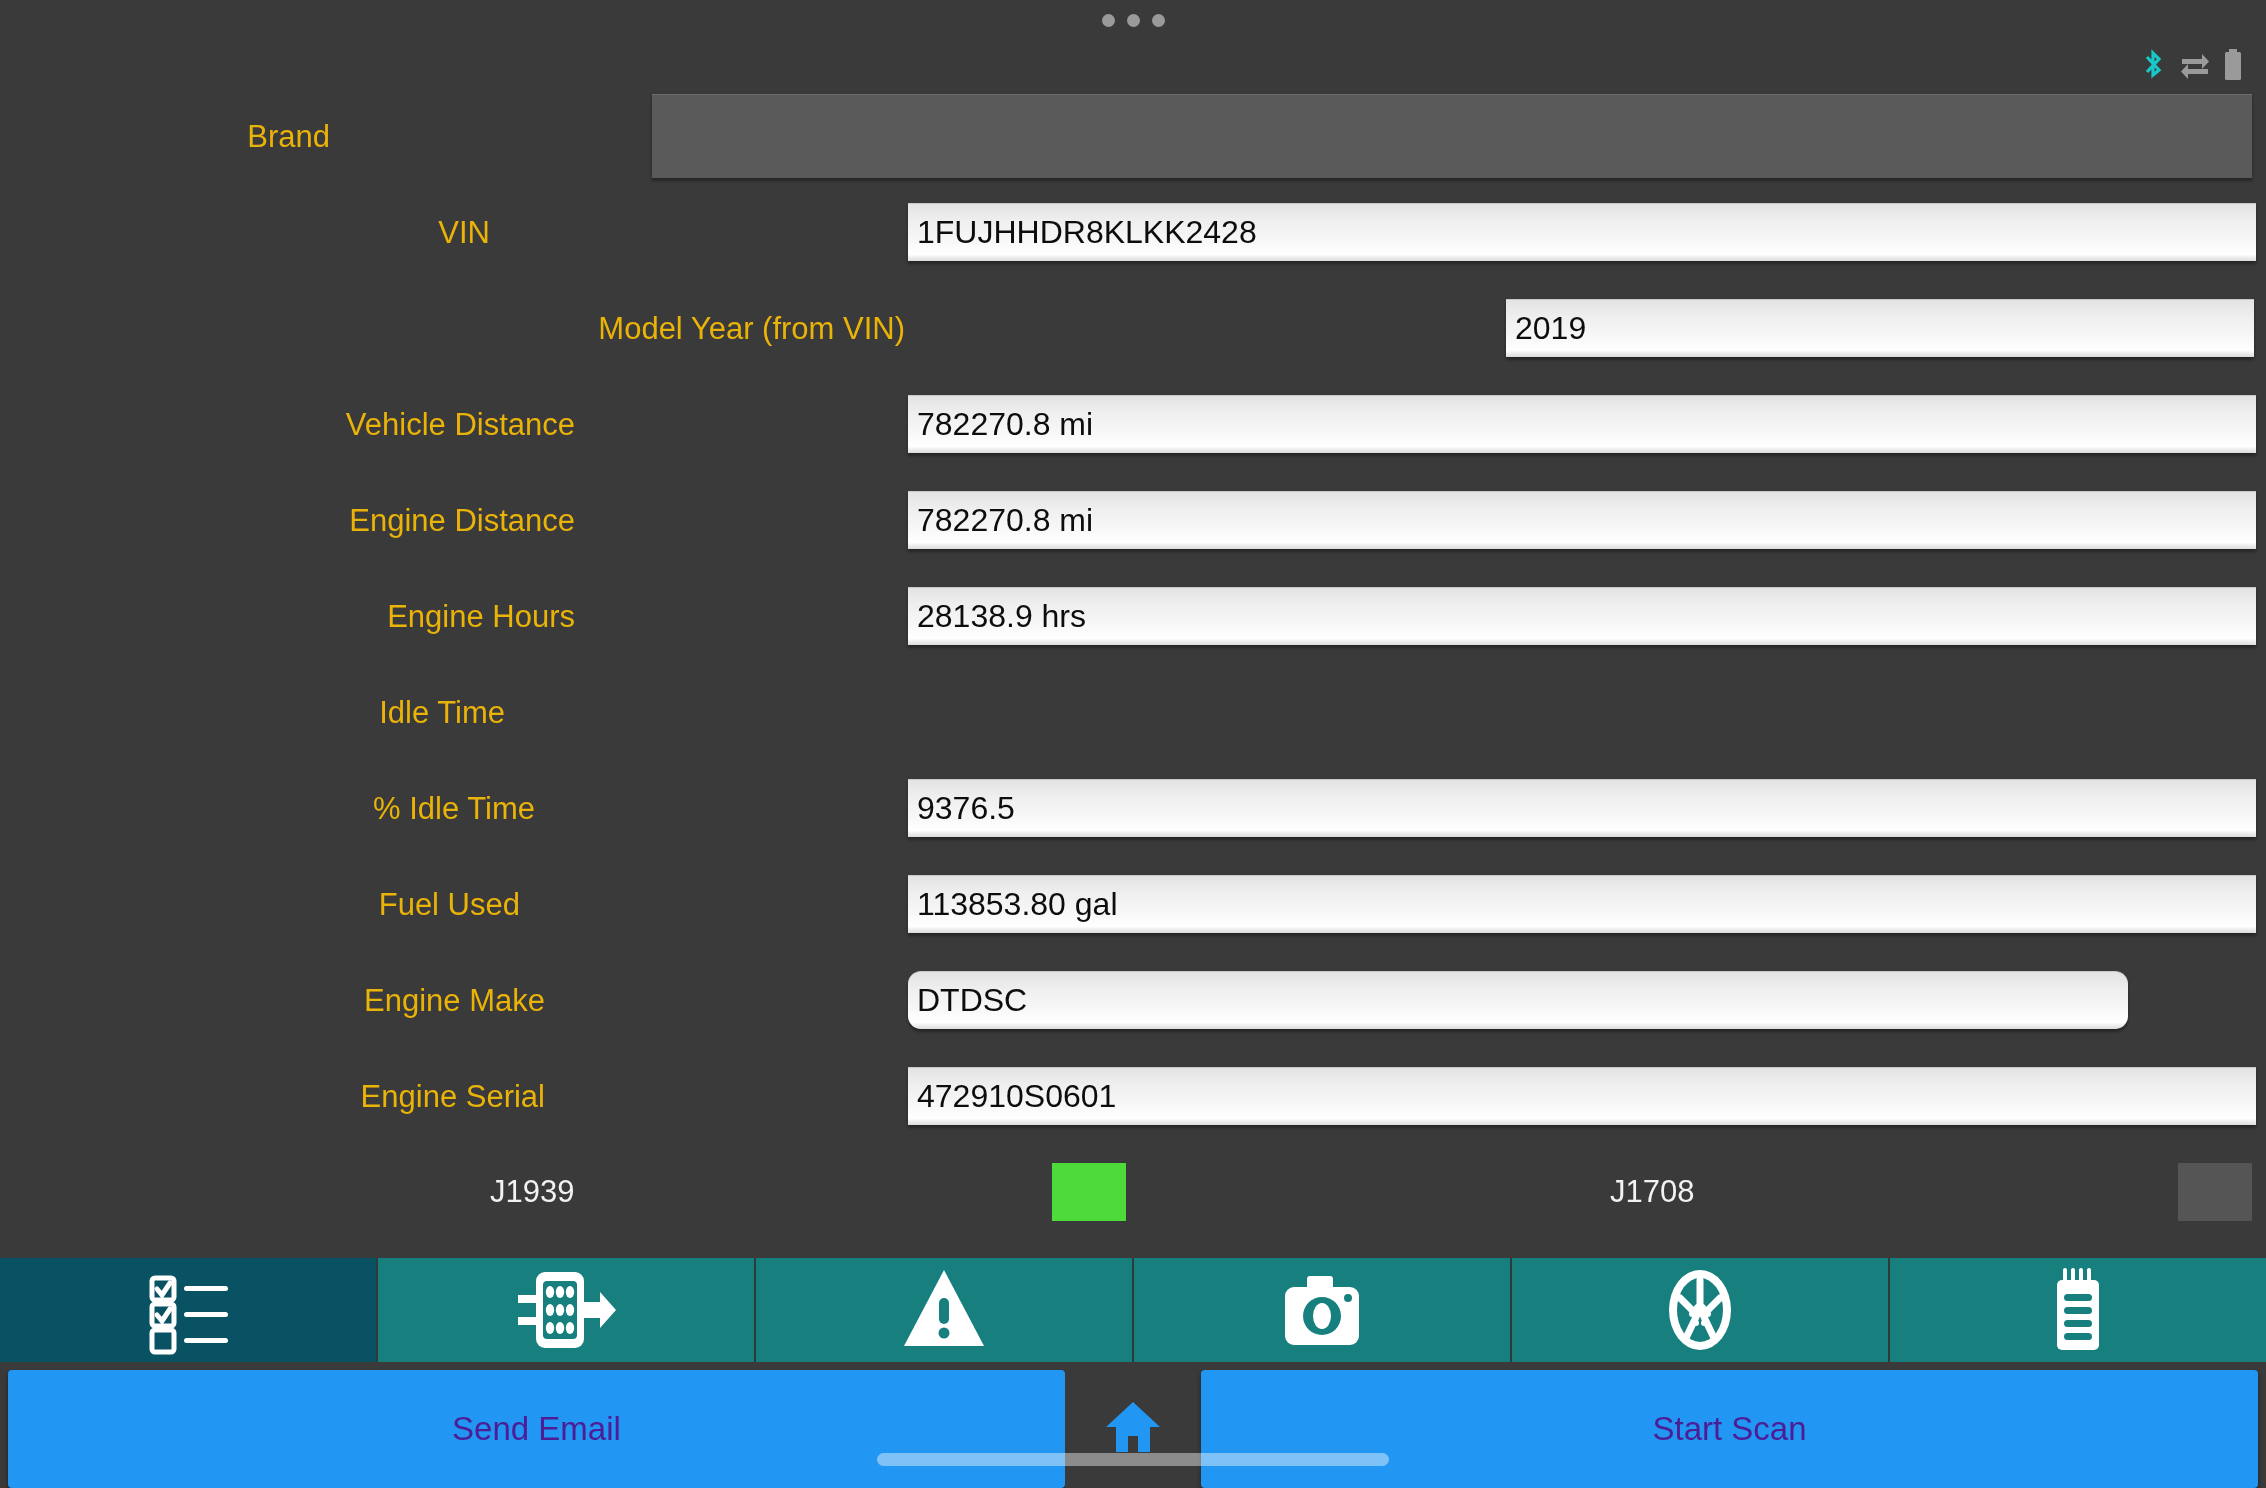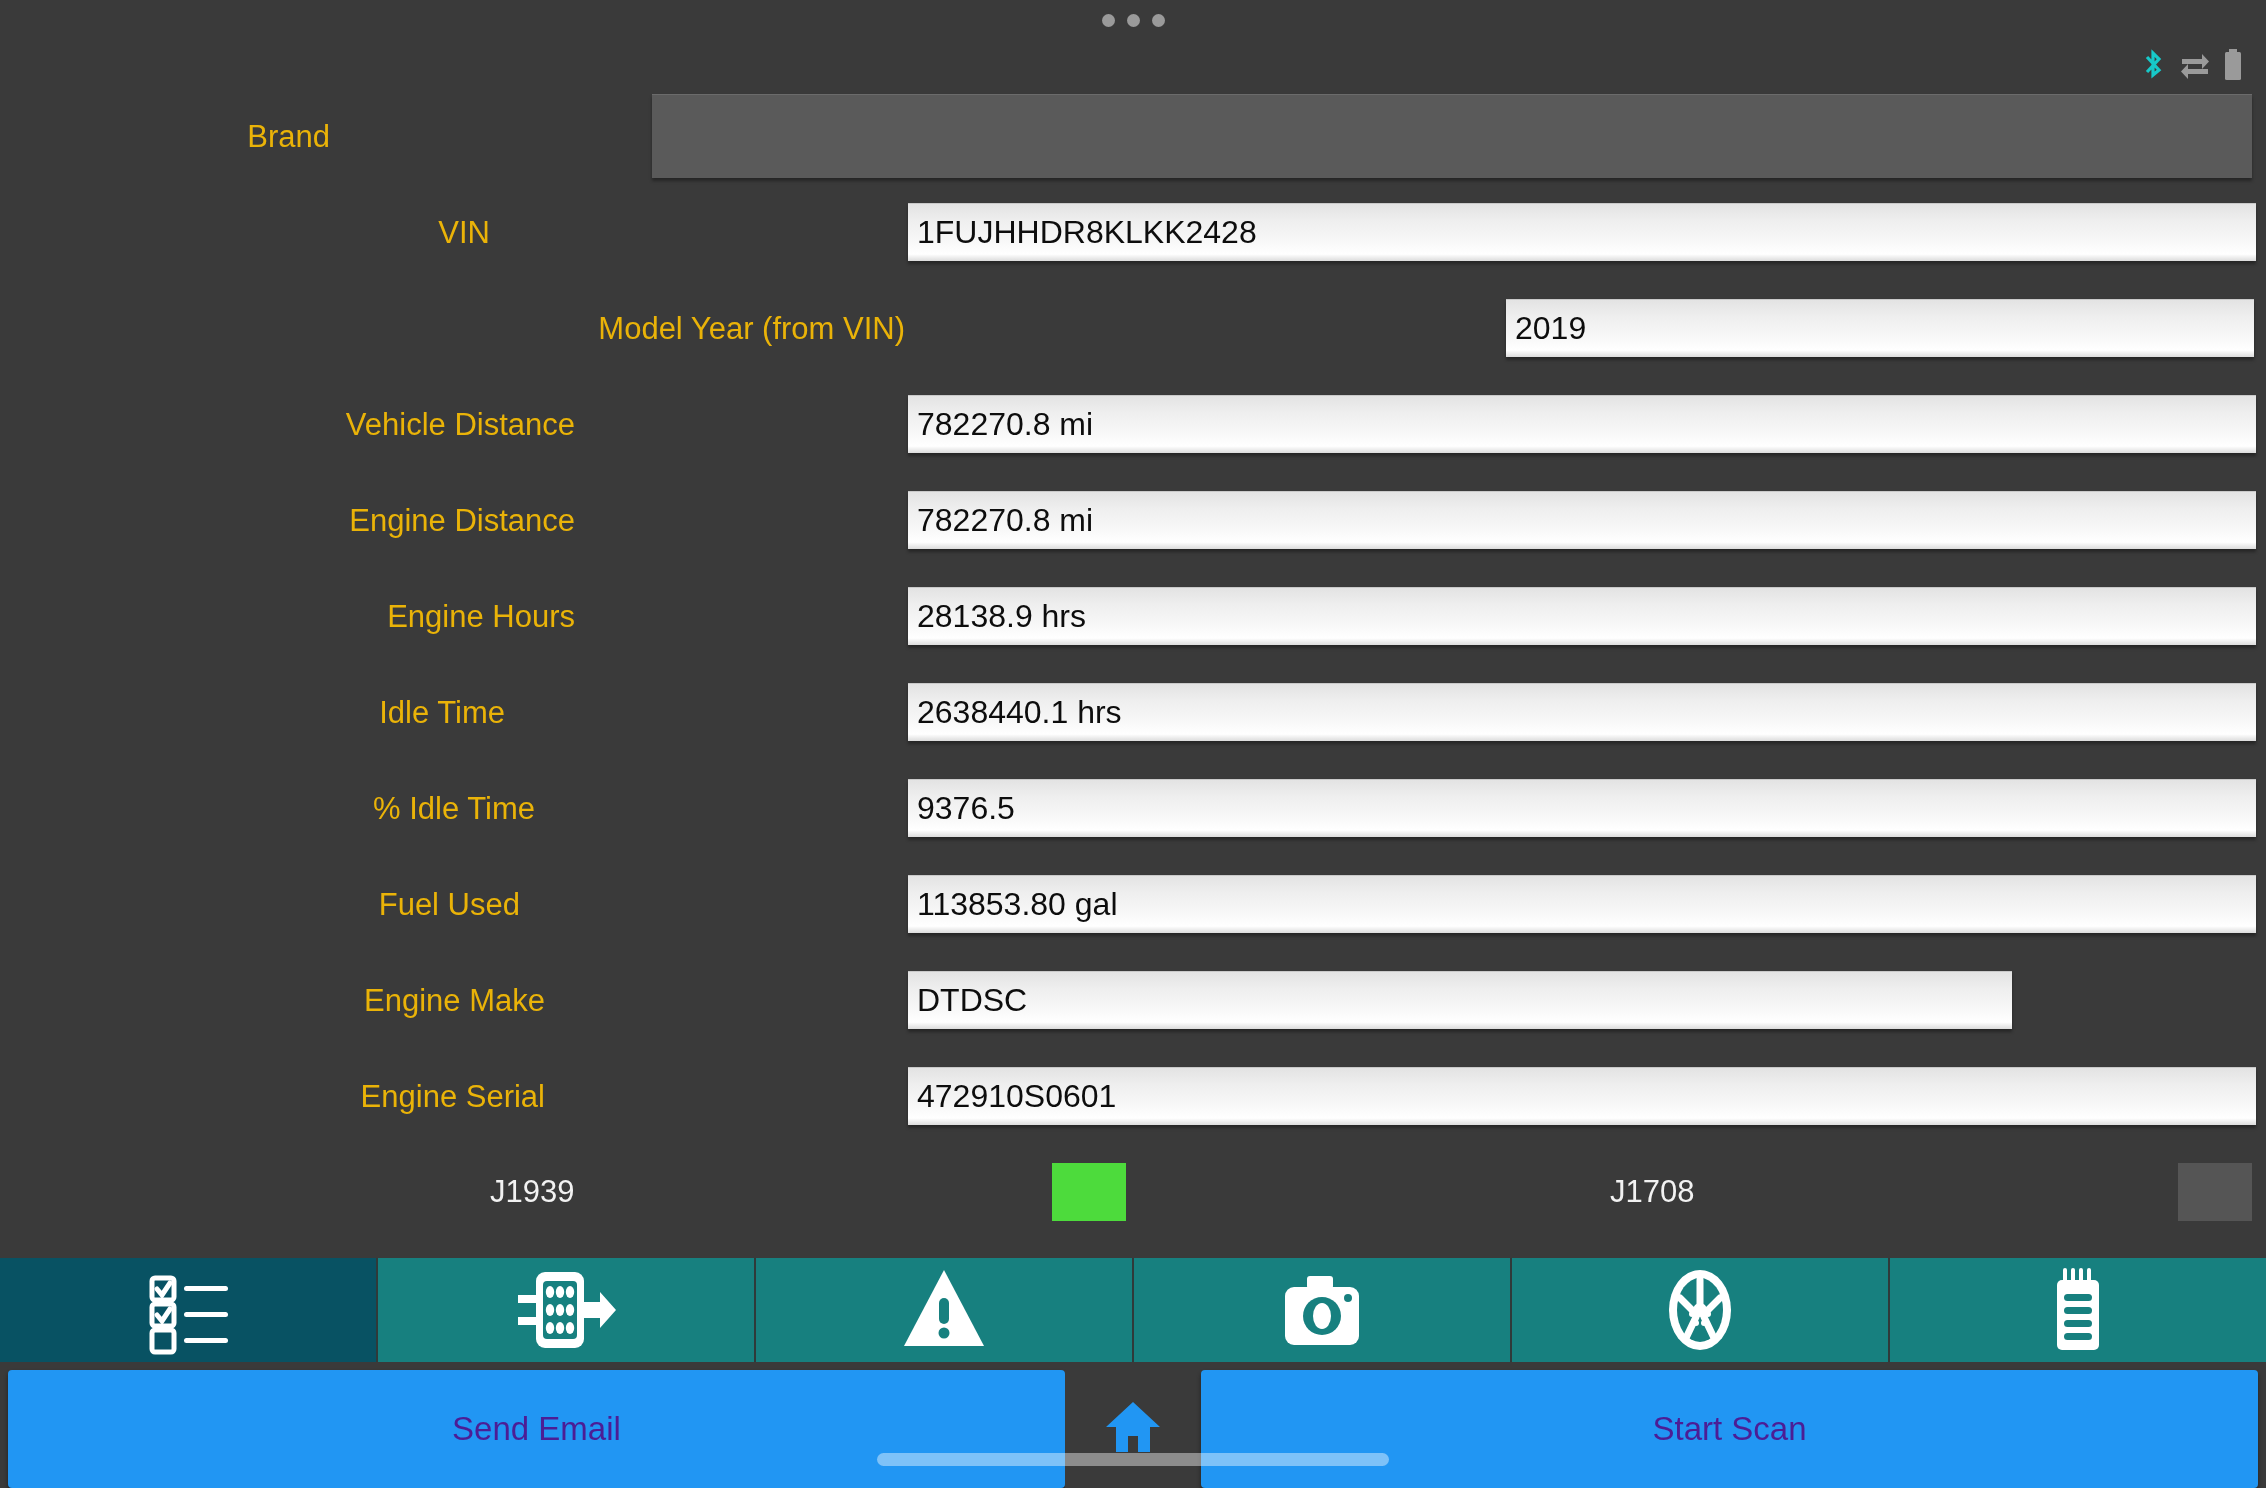--- a/index.html
+++ b/index.html
@@ -192,33 +192,32 @@
       <div class="row">
         <div class="label" style="position: absolute; right: 1691px; top: 50%; transform: translateY(-50%);">Engine Distance</div>
         <div class="field" style="left: 908px; width: 1348px; top: 50%; transform: translateY(-50%);">782270.8 mi</div>
       </div>
       <div class="row">
         <div class="label" style="position: absolute; right: 1691px; top: 50%; transform: translateY(-50%);">Engine Hours</div>
         <div class="field" style="left: 908px; width: 1348px; top: 50%; transform: translateY(-50%);">28138.9 hrs</div>
       </div>
       <div class="row">
         <div class="label" style="position: absolute; right: 1761px; top: 50%; transform: translateY(-50%);">Idle Time</div>
-        <div class="field" style="left: 908px; width: 1348px; top: 50%; transform: translateY(-50%);">2638440.1 hrs</div>
       </div>
       <div class="row">
         <div class="label" style="position: absolute; right: 1731px; top: 50%; transform: translateY(-50%);">% Idle Time</div>
         <div class="field" style="left: 908px; width: 1348px; top: 50%; transform: translateY(-50%);">9376.5</div>
       </div>
       <div class="row">
         <div class="label" style="position: absolute; right: 1746px; top: 50%; transform: translateY(-50%);">Fuel Used</div>
         <div class="field" style="left: 908px; width: 1348px; top: 50%; transform: translateY(-50%);">113853.80 gal</div>
       </div>
       <div class="row">
         <div class="label" style="position: absolute; right: 1721px; top: 50%; transform: translateY(-50%);">Engine Make</div>
-        <div class="field" style="left: 908px; width: 1104px; top: 50%; transform: translateY(-50%);">DTDSC</div>
+        <div class="field" style="left: 908px; width: 1220px; top: 50%; transform: translateY(-50%); border-radius: 13px;">DTDSC</div>
       </div>
       <div class="row">
         <div class="label" style="position: absolute; right: 1721px; top: 50%; transform: translateY(-50%);">Engine Serial</div>
         <div class="field" style="left: 908px; width: 1348px; top: 50%; transform: translateY(-50%);">472910S0601</div>
       </div>
       <div class="protorow">
         <div class="proto-label" style="left: 490px;">J1939</div>
         <div class="proto-led led-on" style="left: 1052px;"></div>
         <div class="proto-label" style="left: 1610px;">J1708</div>
         <div class="proto-led led-off" style="left: 2178px;"></div>

